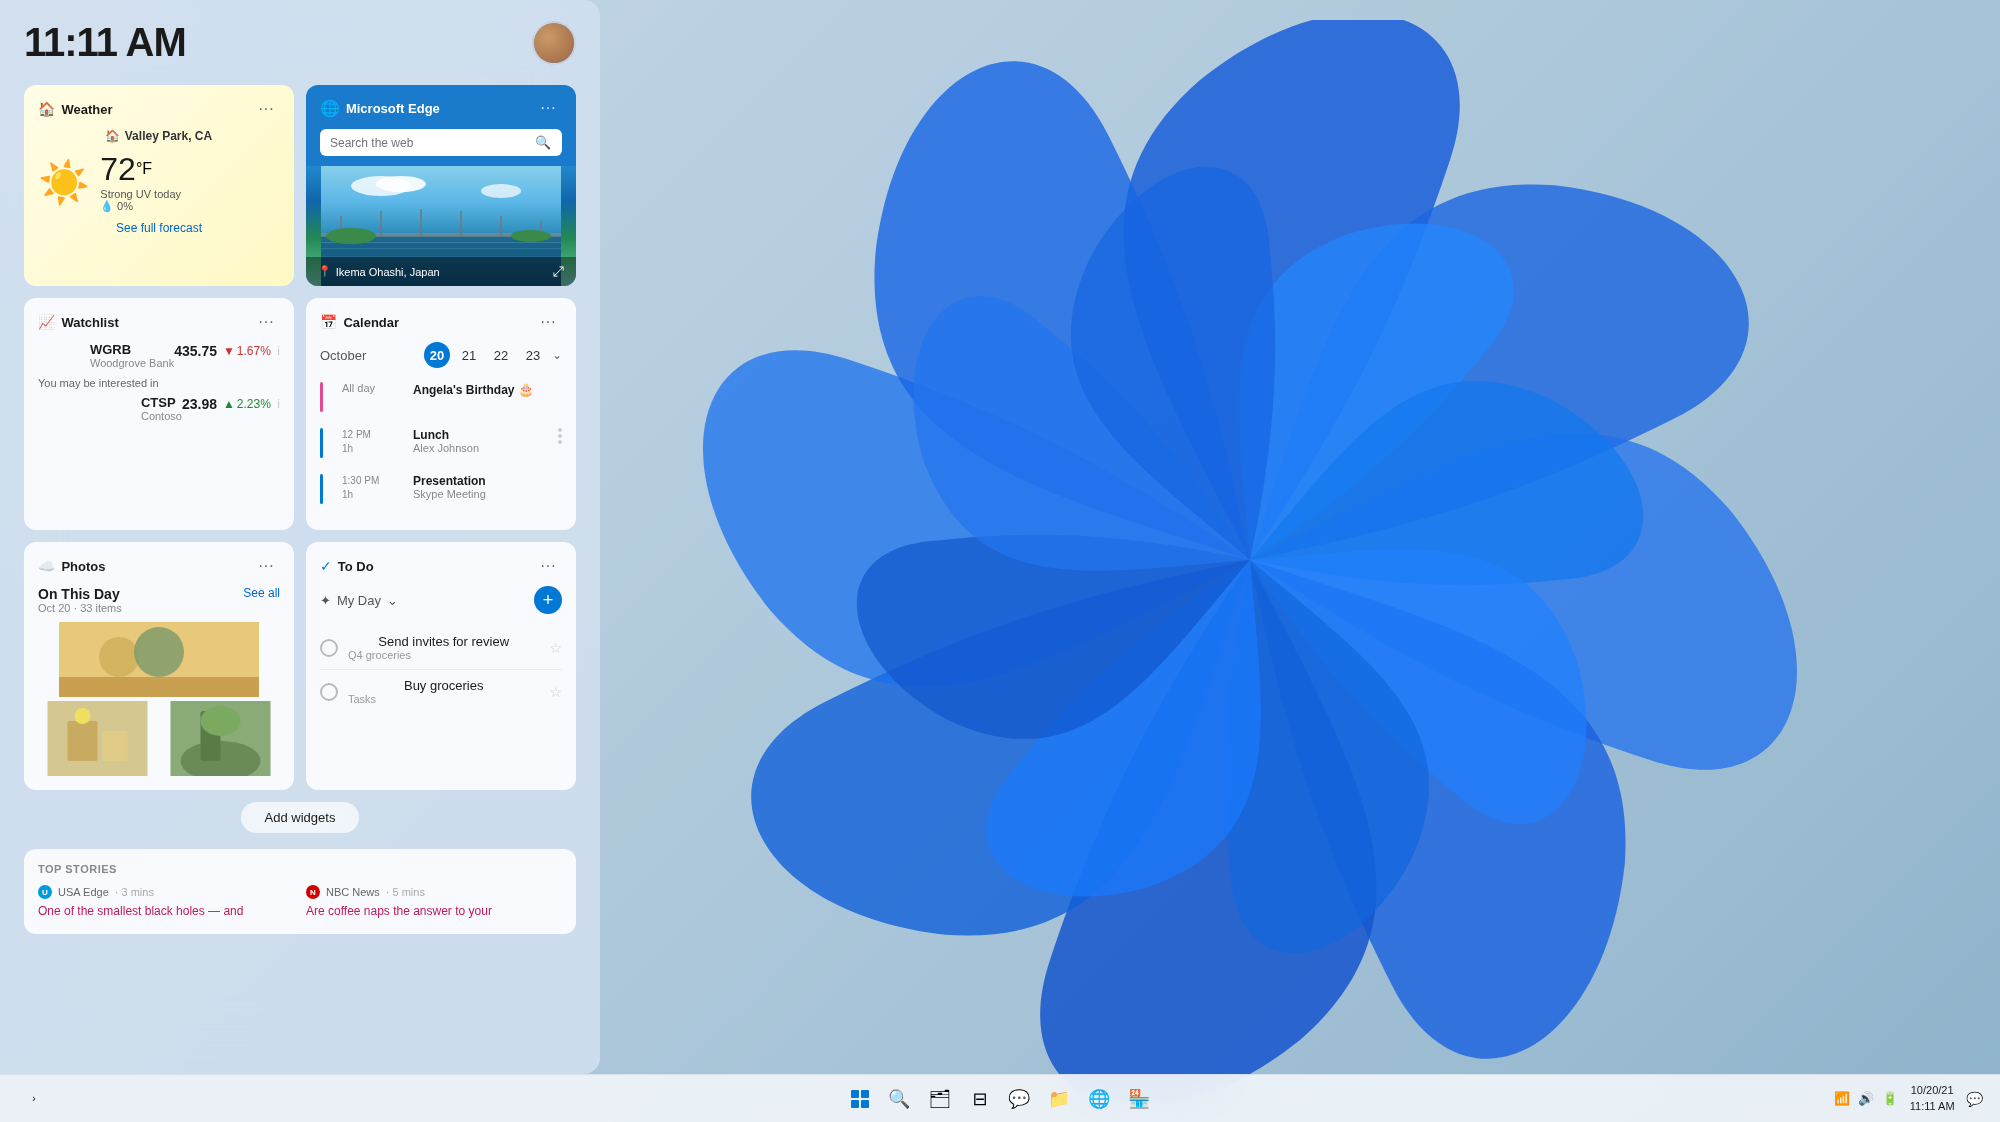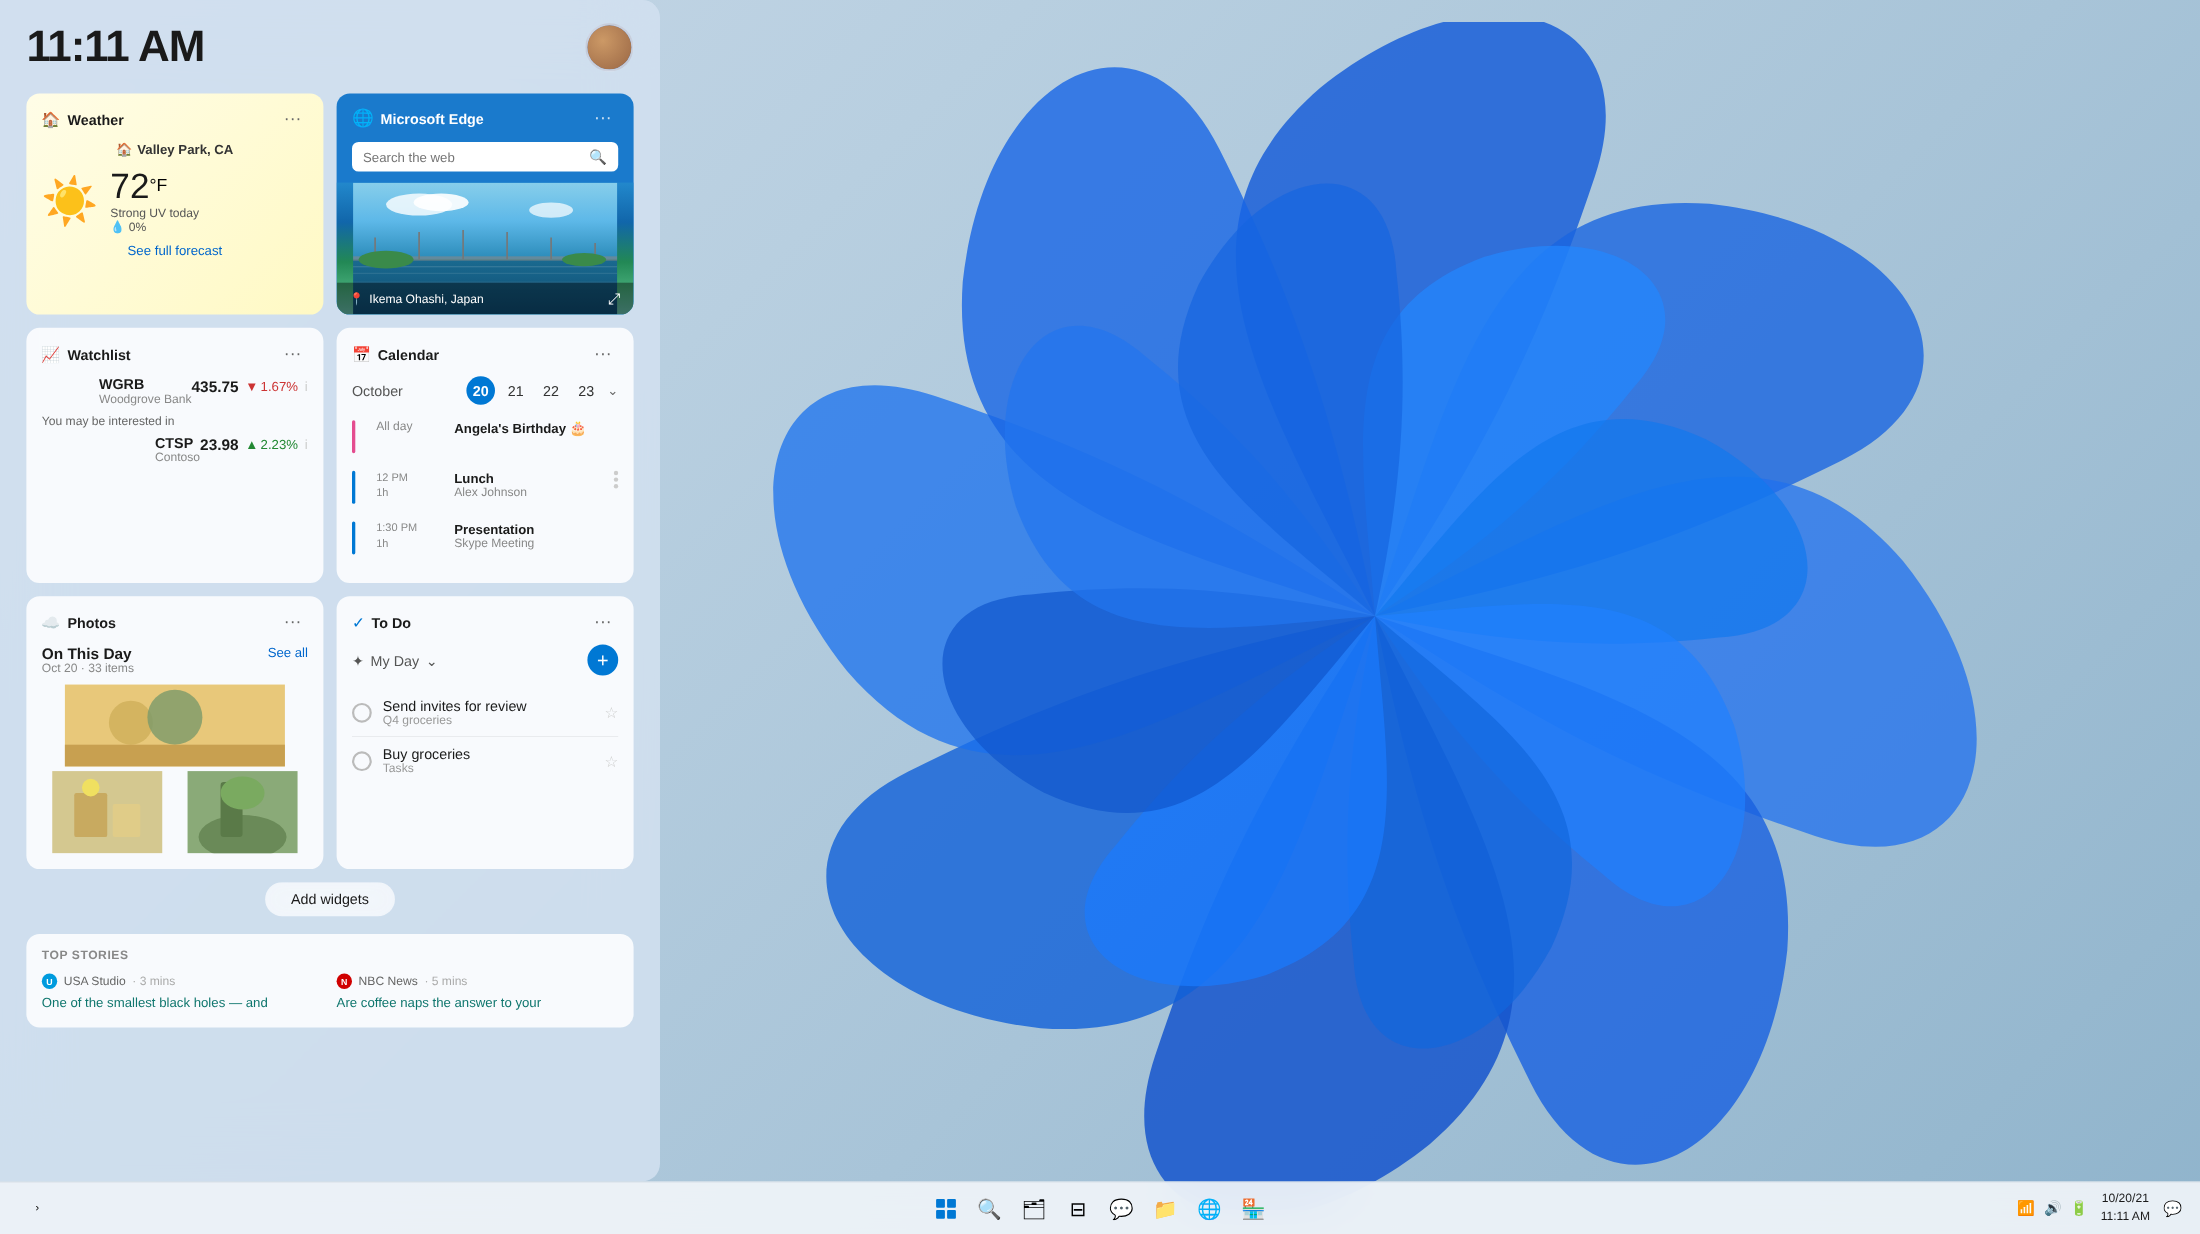--- a/index.html
+++ b/index.html
@@ -490,20 +490,21 @@
       height: 18px;
       border-radius: 50%;
       border: 2px solid #bbb;
       cursor: pointer;
       flex-shrink: 0;
     }
     .todo-content { flex: 1; }
     .todo-task-name {
       font-size: 13px;
       color: #1a1a1a;
+      text-align: center;
     }
     .todo-task-sub {
       font-size: 11px;
       color: #999;
     }
     .todo-star {
       font-size: 14px;
       color: #ccc;
       cursor: pointer;
     }
@@ -563,21 +564,21 @@
       font-size: 11px;
       color: #666;
     }
     .story-time {
       font-size: 11px;
       color: #aaa;
     }
     .story-headline {
       font-size: 12px;
       font-weight: 500;
-      color: #0f766e;
+      color: #be185d;
       line-height: 1.4;
     }
 
     
     .win-logo {
       display: grid;
       grid-template-columns: 1fr 1fr;
       gap: 2px;
       width: 18px;
       height: 18px;
@@ -910,21 +911,21 @@
   </div>
 
   <button class="add-widgets-btn">Add widgets</button>
 
   <div class="top-stories">
     <div class="stories-label">TOP STORIES</div>
     <div class="stories-grid">
       <div class="story-item">
         <div class="story-source-row">
           <div class="story-source-dot" style="background:#009bde; color:white;">U</div>
-          <span class="story-source-name">USA Studio</span>
+          <span class="story-source-name">USA Edge</span>
           <span class="story-time">· 3 mins</span>
         </div>
         <div class="story-headline">One of the smallest black holes — and</div>
       </div>
       <div class="story-item">
         <div class="story-source-row">
           <div class="story-source-dot" style="background:#d00000; color:white;">N</div>
           <span class="story-source-name">NBC News</span>
           <span class="story-time">· 5 mins</span>
         </div>

